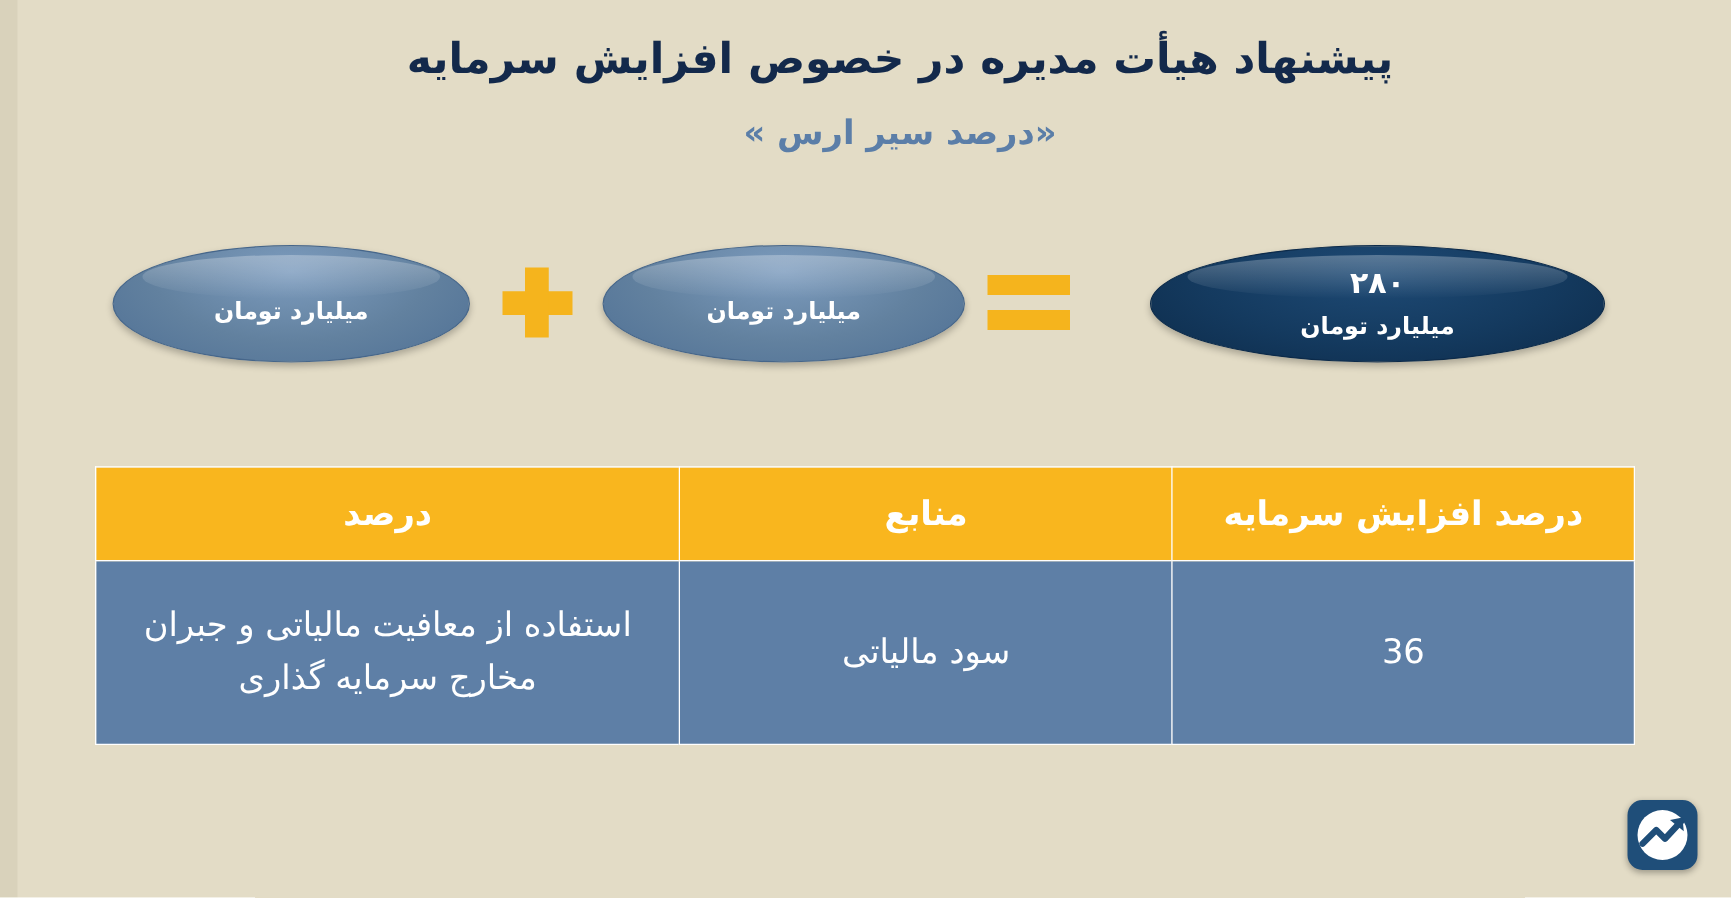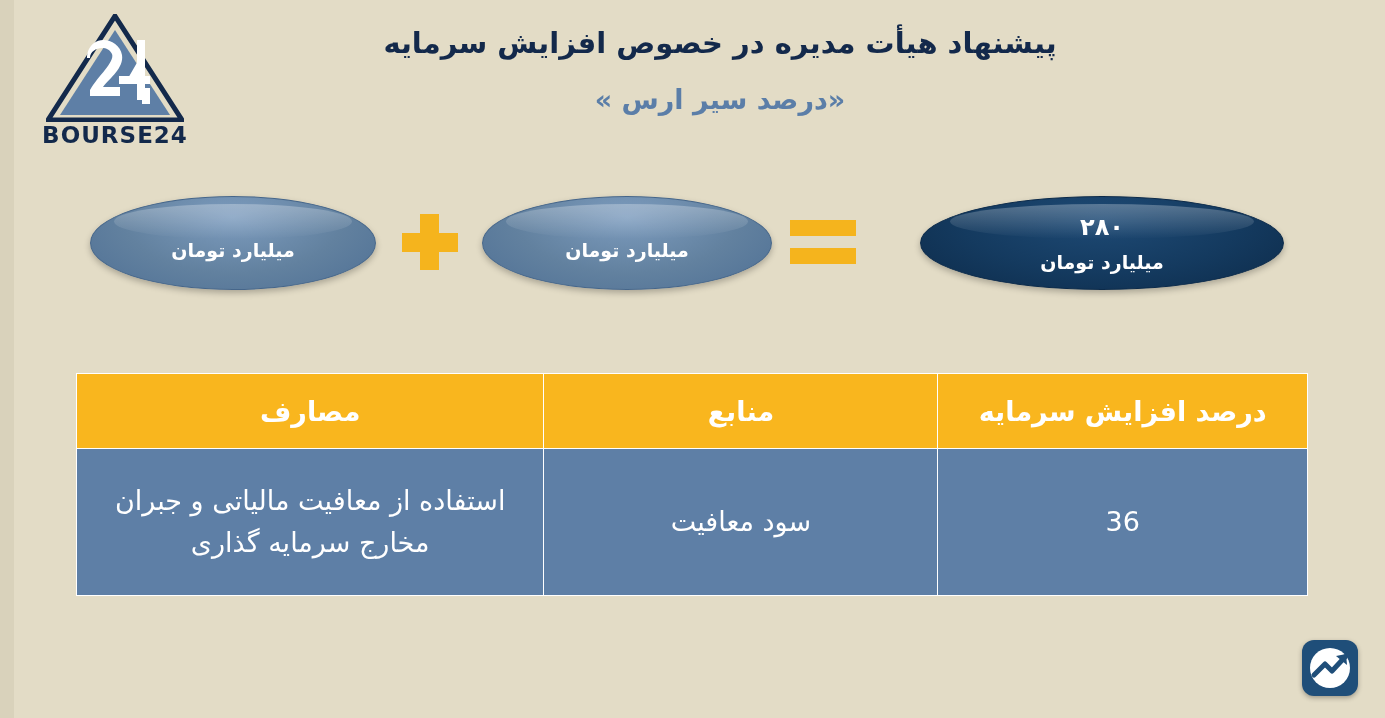--- a/index.html
+++ b/index.html
@@ -56,21 +56,21 @@
   }
   
   .header {
     position: absolute;
     right: 0;
     top: 22px;
     width: 1330px;
     text-align: center;
   }
   .header-line1 {
-    font-size: 29px;
+    font-size: 34px;
     font-weight: bold;
     color: #13294b;
     line-height: 1.5;
   }
   .header-line2 {
     margin-top: 14px;
     font-size: 27px;
     font-weight: bold;
     color: #5b7ea8;
     line-height: 1.5;
@@ -200,35 +200,20 @@
   }
   .badge svg { display: block; }
 </style>
 </head>
 <body>
 
 <div class="canvas">
 
   <div class="left-stripe"></div>
 
-  <div class="logo">
-    <div class="logo-mark">
-      <svg width="138" height="108" viewBox="0 0 138 108" xmlns="http://www.w3.org/2000/svg">
-        <polygon points="69,2 136,106 2,106" fill="none" stroke="#13294b" stroke-width="5"></polygon>
-        <polygon points="69,16 124,101 14,101" fill="#5e7fa6"></polygon>
-        <g fill="#ffffff">
-          <path d="M44,44 C44,33 62,30 66,40 C69,48 52,62 44,76 L44,82 L74,82 L74,73 L57,73 C64,64 78,54 76,41 C74,28 57,22 48,29 C43,33 41,38 41,44 Z"></path>
-          <path d="M96,24 L96,66 L81,66 L96,40 L96,24 Z M82,74 L104,74 L104,90 L96,90 L96,74 Z"></path>
-          <path d="M99,26 L99,86 L91,86 L91,26 Z"></path>
-          <path d="M73,62 L104,62 L104,70 L73,70 Z"></path>
-        </g>
-      </svg>
-    </div>
-    <div class="logo-text">BOURSE24</div>
-  </div>
 
   <div class="header">
     <div class="header-line1">پیشنهاد هیأت مدیره در خصوص افزایش سرمایه</div>
     <div class="header-line2">«درصد سیر ارس »</div>
   </div>
 
   <div class="equation">
 
     <div class="bubble light" id="bubble-a">
       <div class="gloss"></div>
@@ -262,27 +247,27 @@
       </div>
     </div>
 
   </div>
 
   <table class="table">
     <thead>
       <tr>
         <th class="col-pct">درصد افزایش سرمایه</th>
         <th class="col-src">منابع</th>
-        <th class="col-use">مصارف</th>
+        <th class="col-use">درصد</th>
       </tr>
     </thead>
     <tbody>
       <tr>
         <td class="col-pct">36</td>
-        <td class="col-src">سود معافیت</td>
+        <td class="col-src">سود مالیاتی</td>
         <td class="col-use">استفاده از معافیت مالیاتی و جبران مخارج سرمایه گذاری</td>
       </tr>
     </tbody>
   </table>
 
   <div class="badge">
     <svg width="56" height="56" viewBox="0 0 56 56" xmlns="http://www.w3.org/2000/svg">
       <circle cx="28" cy="28" r="20" fill="#ffffff"></circle>
       <path d="M12 35 L23 24 L30 31 L43 17" fill="none" stroke="#1f4e79" stroke-width="5" stroke-linecap="round" stroke-linejoin="round"></path>
       <polygon points="44,14 45,25 34,16" fill="#1f4e79"></polygon>

